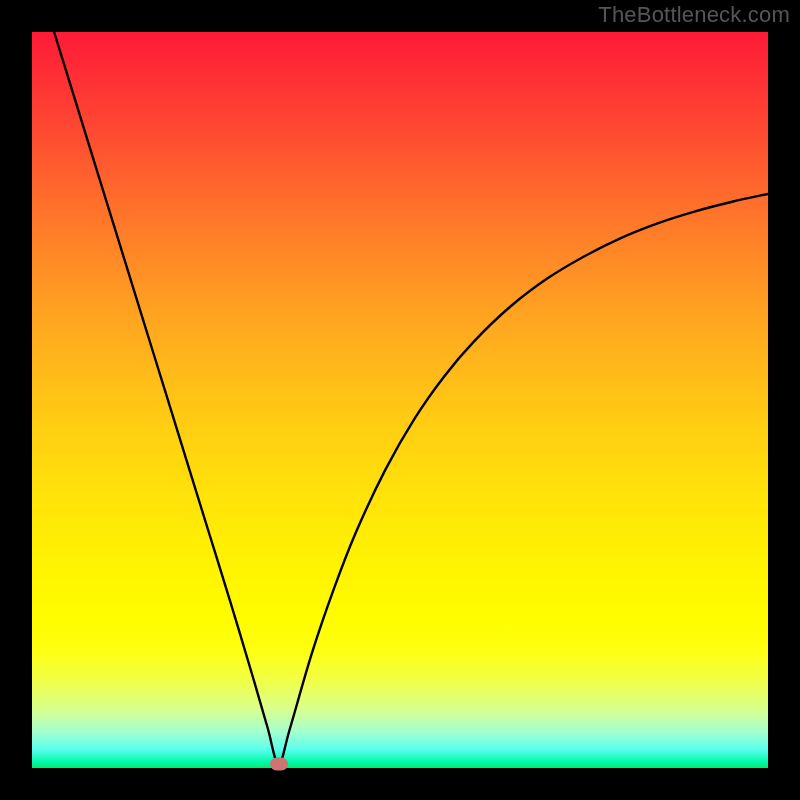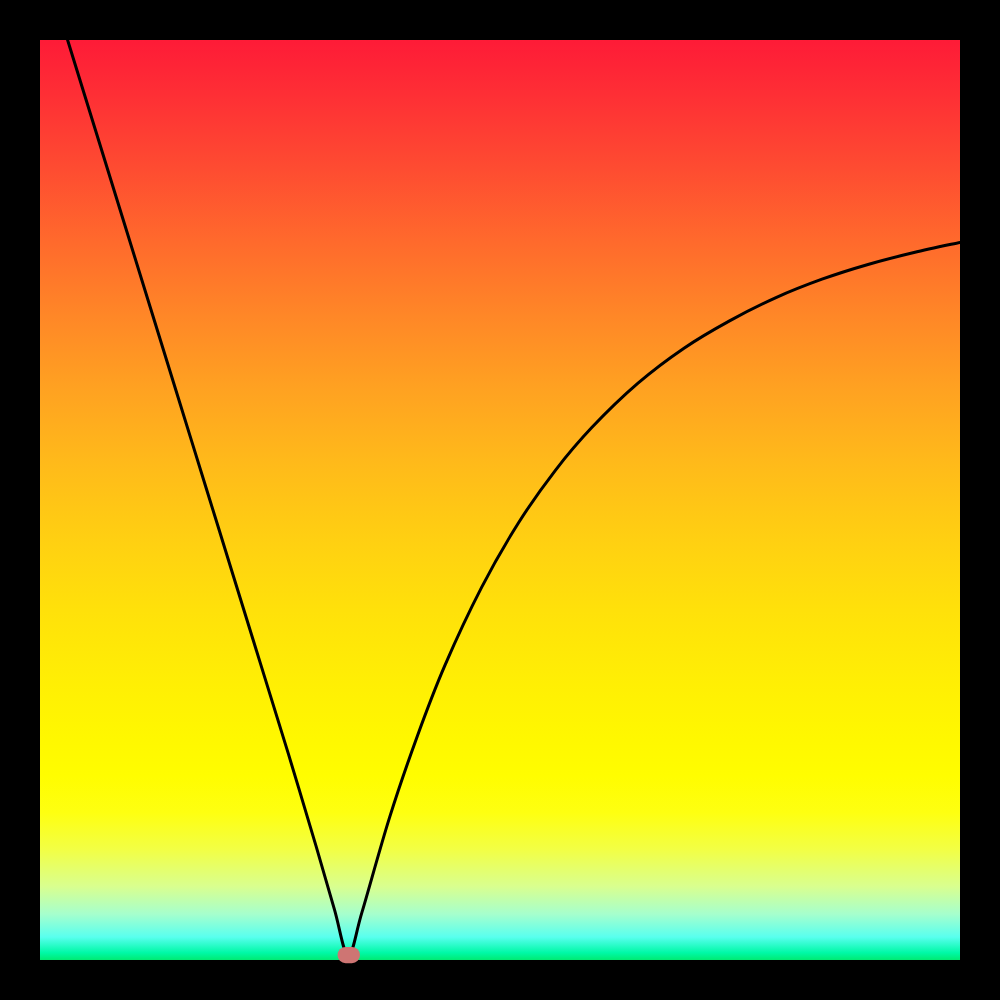--- a/index.html
+++ b/index.html
@@ -59,19 +59,20 @@
     height: 13px;
     border-radius: 7px;
     background: #ce7573;
     transform: translate(-50%, -50%);
   }
 </style>
 </head>
 <body>
 
 <div class="frame">
+  <div class="attrib">TheBottleneck.com</div>
   <div class="plot">
     <svg viewBox="0 0 736 736" preserveAspectRatio="none">
       <path id="curve-path" d="M 22.08 0.00 C 25.76 11.90, 36.80 47.59, 44.16 71.39 C 51.52 95.19, 58.88 118.99, 66.24 142.78 C 73.60 166.58, 80.96 190.38, 88.32 214.18 C 95.68 237.97, 103.04 261.77, 110.40 285.57 C 117.76 309.37, 125.12 333.16, 132.48 356.96 C 139.84 380.76, 147.20 404.55, 154.56 428.35 C 161.92 452.15, 169.28 475.95, 176.64 499.74 C 184.00 523.54, 191.36 546.97, 198.72 571.14 C 206.08 595.30, 214.67 624.01, 220.80 644.74 C 226.93 665.47, 231.23 680.92, 235.52 695.52 C 239.81 710.12, 242.88 731.95, 246.56 732.32 C 250.24 732.69, 252.08 716.13, 257.60 697.73 C 263.12 679.33, 272.32 645.35, 279.68 621.92 C 287.04 598.49, 294.40 577.39, 301.76 557.15 C 309.12 536.91, 315.25 520.35, 323.84 500.48 C 332.43 480.61, 343.47 456.93, 353.28 437.92 C 363.09 418.91, 372.91 401.98, 382.72 386.40 C 392.53 370.82, 402.35 357.21, 412.16 344.45 C 421.97 331.69, 430.56 321.51, 441.60 309.86 C 452.64 298.20, 466.13 285.08, 478.40 274.53 C 490.67 263.98, 502.93 254.90, 515.20 246.56 C 527.47 238.22, 539.73 231.23, 552.00 224.48 C 564.27 217.73, 576.53 211.60, 588.80 206.08 C 601.07 200.56, 613.33 195.78, 625.60 191.36 C 637.87 186.94, 650.13 183.14, 662.40 179.58 C 674.67 176.03, 686.93 172.96, 699.20 170.02 C 711.47 167.07, 729.87 163.27, 736.00 161.92" fill="none" stroke="#000" stroke-width="2.4" stroke-linejoin="round" stroke-linecap="round"></path>
     </svg>
     <div id="marker" class="marker" style="left: 246.56px; top: 732.32px; background: rgb(206, 117, 115);"></div>
   </div>
 </div>
 
 </body></html>

